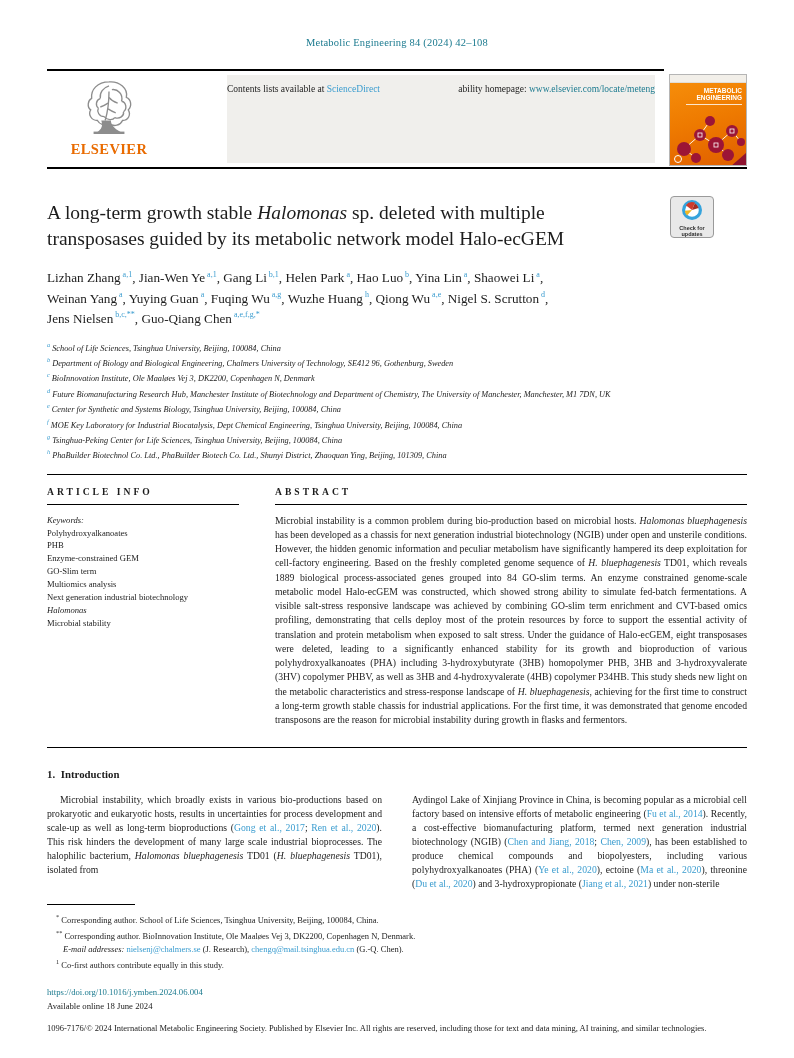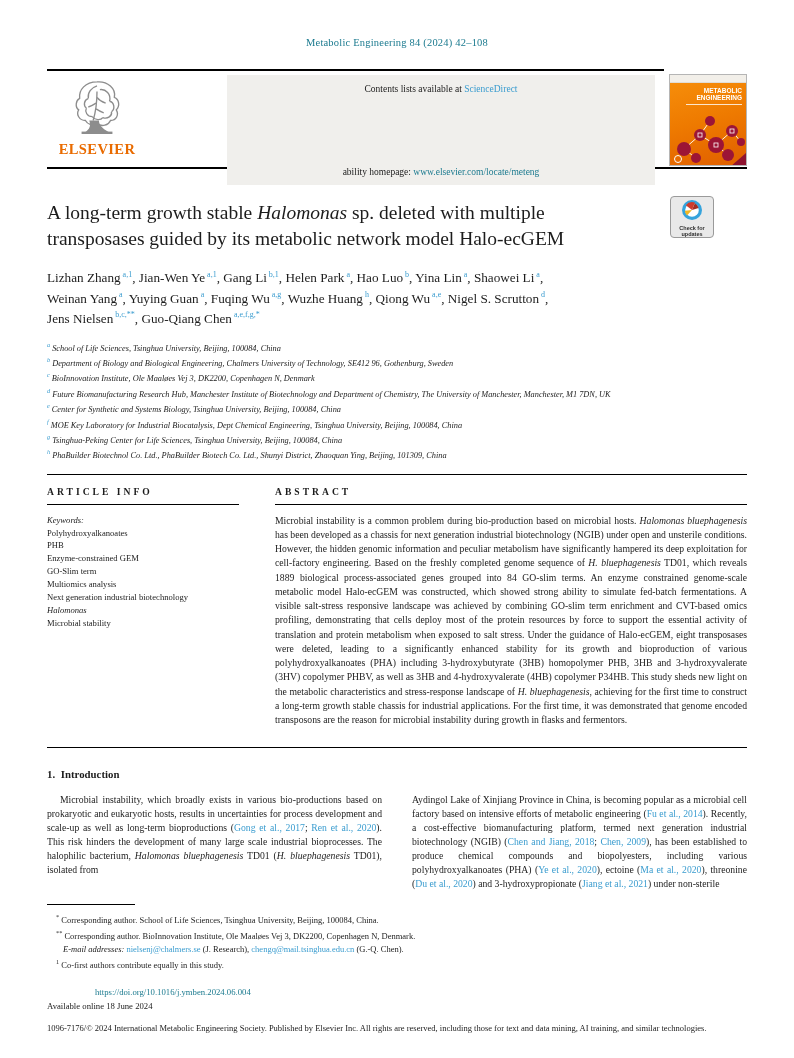--- a/index.html
+++ b/index.html
@@ -8,24 +8,24 @@
   .teal{color:#1b7a8f;text-decoration:none;}
   .blue{color:#3a9ccf;text-decoration:none;}
   .it{font-style:italic;}
   a{cursor:pointer;}
 
   .journal-ref{padding-top:37px;text-align:center;font-size:10.5px;letter-spacing:.2px;}
 
   .masthead{margin:21px 47px 0;position:relative;}
   .mh-rule-top{width:617px;border-top:2px solid #000;}
   .mh-body{position:relative;height:96px;}
-  .logo-box{position:absolute;left:4px;top:7px;width:92px;text-align:center;}
+  .logo-box{position:absolute;left:16px;top:7px;width:92px;text-align:center;}
   .elsevier-word{font-size:14.5px;font-weight:bold;color:#e96b00;letter-spacing:.4px;margin-top:1px;}
-  .mh-center{position:absolute;left:180px;top:4px;width:428px;height:110px;background:#f0efec;
-             display:flex;flex-direction:column;justify-content:space-between;text-align:center;
+  .mh-center{position:absolute;left:180px;top:4px;width:428px;height:88px;background:#f0efec;
+             display:flex;flex-direction:row;justify-content:space-between;text-align:center;
              padding:9px 0 8px;box-sizing:border-box;}
   .mh-line1,.mh-line3{font-size:9.5px;}
   .mh-title{font-size:20px;letter-spacing:.3px;}
   .cover{position:absolute;right:0;top:-46px;width:78px;height:92px;border:1px solid #b5b5b5;
          background:#fff;box-sizing:border-box;overflow:hidden;}
   .cover-strip{height:7px;background:#f2efe9;border-bottom:1px solid #e0ddd6;}
   .cover-orange{position:relative;height:84px;background:linear-gradient(165deg,#f68d0a 0%,#ee7a00 45%,#e05e00 100%);}
   .cover-title{position:absolute;top:4px;right:4px;text-align:right;color:#fff;
                font-family:"Liberation Sans",sans-serif;font-weight:bold;font-size:6.5px;line-height:1.15;}
   .cover-subrule{position:absolute;top:21px;right:4px;width:56px;border-top:1px solid rgba(255,255,255,.8);}
@@ -57,21 +57,21 @@
               font-size:9.7px;line-height:1.44;text-align:justify;}
   .intro-left{text-indent:13px;}
 
   .fn-sep{margin:13px 0 0 47px;width:88px;border-top:1px solid #000;}
   .footnotes{margin:7px 47px 0;font-size:8.5px;line-height:1.62;}
   .fn sup{font-size:6.3px;}
   .fn{padding-left:9px;}
   .fn-email{padding-left:16px;}
 
   .footer{margin:13px 47px 0;font-size:8.7px;line-height:1.5;}
-  .footer .doi-line{margin-bottom:1px;margin-left:48px;}
+  .footer .doi-line{margin-bottom:1px;}
   .copyright{margin-top:9px;font-size:8.5px;line-height:1.45;max-width:700px;}
 </style>
 </head>
 <body>
 
 <div class="page">
 
   <div class="journal-ref teal">Metabolic Engineering 84 (2024) 42–108</div>
 
   <div class="masthead">

